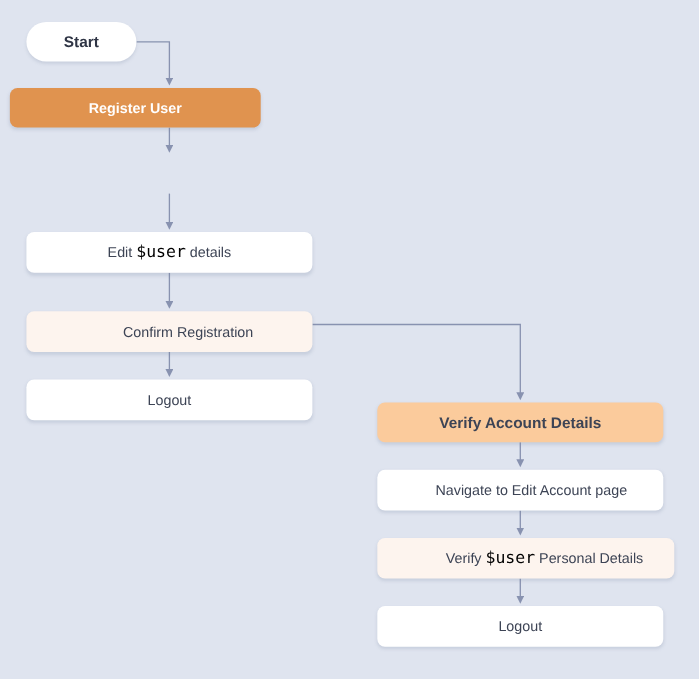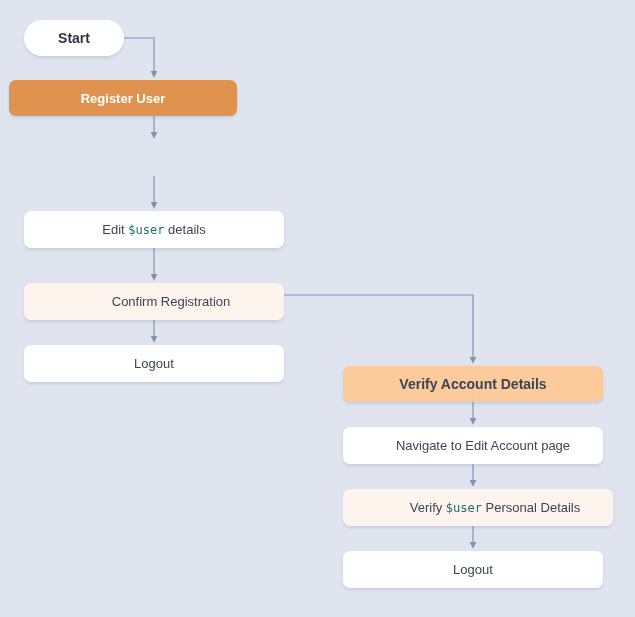--- a/index.html
+++ b/index.html
@@ -62,22 +62,22 @@
   .node.soft {
     background: #fdf4ee;
     color: #3d4455;
     padding-left: 34px;
   }
   .node .label {
     display: inline-block;
   }
   .var {
     font-family: "DejaVu Sans Mono", "Liberation Mono", monospace;
-    color: #0f766e;
-    font-size: 12px;
+    color: #000000;
+    font-size: 15px;
     letter-spacing: 0px;
   }
 </style>
 </head>
 <body>
 
 <div id="canvas">
 
   <svg class="edges" viewBox="0 0 635 617">
     <defs>

